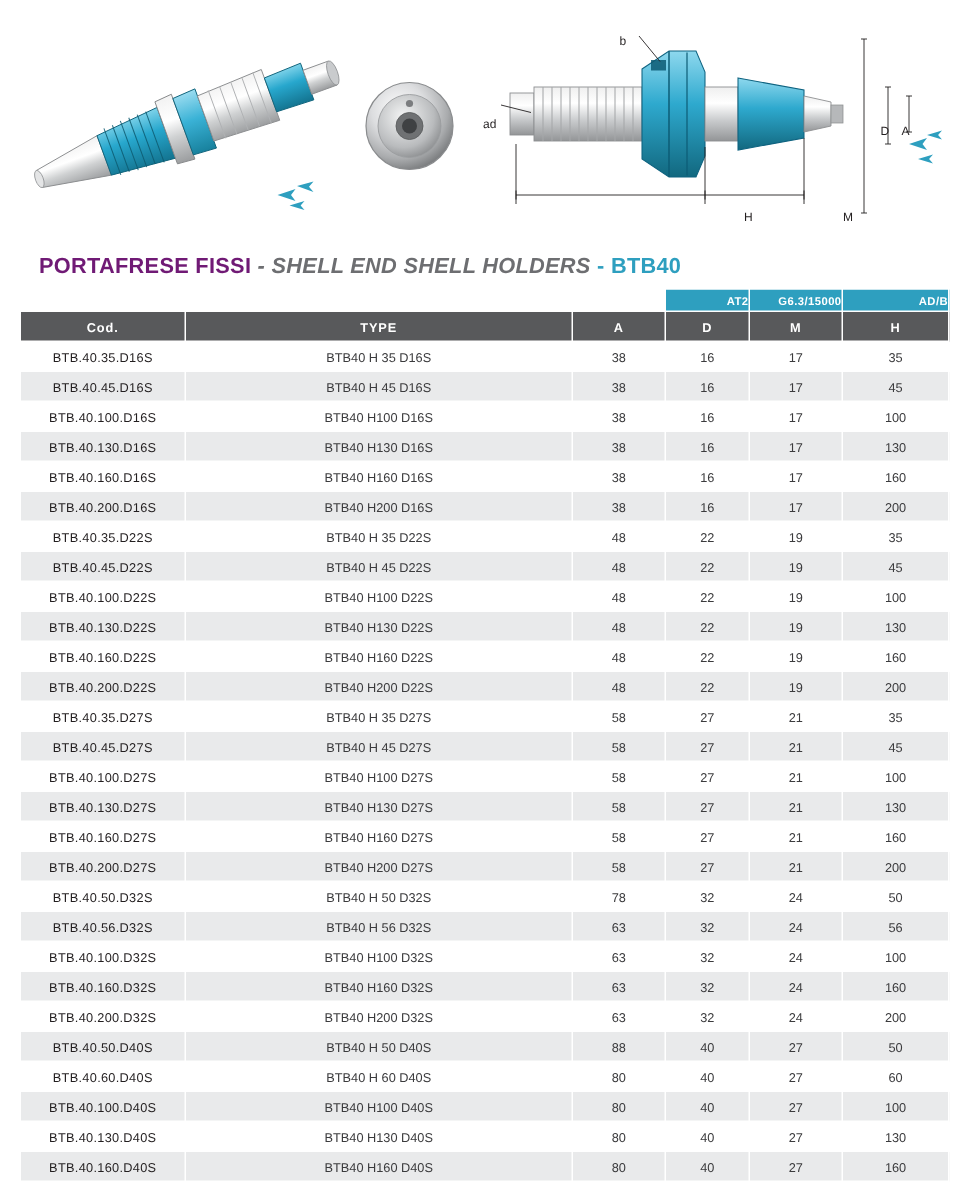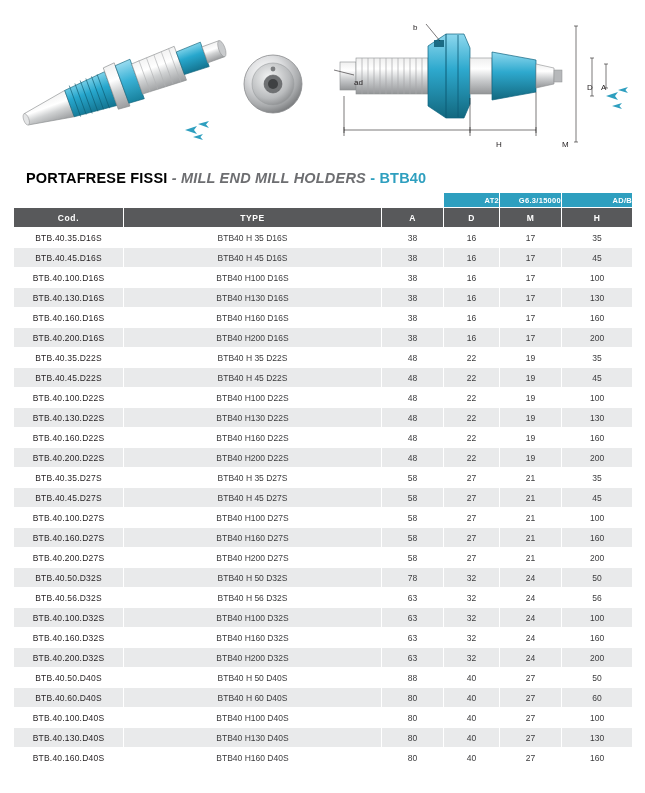--- a/index.html
+++ b/index.html
@@ -22,21 +22,21 @@
   .fig-right{left:330px;top:18px;width:300px;height:140px;}
 
   svg{display:block;overflow:visible;}
 
   
   .title-bar{
     padding:10px 0 6px 26px;
     font-size:14.5px;
     letter-spacing:.2px;
   }
-  .title-bar .t1{color:#000000;font-weight:bold;}
+  .title-bar .t1{color:#701a75;font-weight:bold;}
   .title-bar .t2{color:#6d6e71;font-style:italic;font-weight:bold;}
   .title-bar .t3{color:#2e9fbf;font-weight:bold;}
 
   
   table{
     border-collapse:collapse;
     width:619px;
     margin:0 0 0 13px;
     table-layout:fixed;
   }
@@ -253,29 +253,29 @@
 
         <g fill="#2e9fbf">
           <path d="M276 78 l12 -4 l-3 4 l3 4 z"></path>
           <path d="M288 72 l10 -3 l-2.6 3 l2.6 3 z"></path>
           <path d="M282 88 l10 -3 l-2.6 3 l2.6 3 z"></path>
         </g>
       </svg>
     </div>
 
     <span class="lbl" style="left:413px;top:23px;">b</span>
-    <span class="lbl" style="left:322px;top:78px;margin-left:32px;">ad</span>
+    <span class="lbl" style="left:322px;top:78px;">ad</span>
     <span class="lbl" style="left:587px;top:83px;">D</span>
     <span class="lbl" style="left:601px;top:83px;">A</span>
     <span class="lbl" style="left:496px;top:140px;">H</span>
     <span class="lbl" style="left:562px;top:140px;">M</span>
   </div>
 
   <div class="title-bar">
-    <span class="t1">PORTAFRESE FISSI</span><span class="t2"> - </span><span class="t2">MILL END MILL HOLDERS</span><span class="t3"> - </span><span class="t3">BTB40</span>
+    <span class="t1">PORTAFRESE FISSI</span><span class="t2"> - </span><span class="t2">SHELL END SHELL HOLDERS</span><span class="t3"> - </span><span class="t3">BTB40</span>
   </div>
 
   <table>
     <colgroup>
       <col class="c-cod">
         <col class="c-type">
         <col class="c-a">
         <col class="c-d">
         <col class="c-m">
         <col class="c-h">
@@ -411,20 +411,28 @@
         </tr>
         <tr>
           <td class="cod">BTB.40.100.D27S</td>
           <td class="type">BTB40 H100 D27S</td>
           <td class="num">58</td>
           <td class="num">27</td>
           <td class="num">21</td>
           <td class="num">100</td>
         </tr>
         <tr>
+          <td class="cod">BTB.40.130.D27S</td>
+          <td class="type">BTB40 H130 D27S</td>
+          <td class="num">58</td>
+          <td class="num">27</td>
+          <td class="num">21</td>
+          <td class="num">130</td>
+        </tr>
+        <tr>
           <td class="cod">BTB.40.160.D27S</td>
           <td class="type">BTB40 H160 D27S</td>
           <td class="num">58</td>
           <td class="num">27</td>
           <td class="num">21</td>
           <td class="num">160</td>
         </tr>
         <tr>
           <td class="cod">BTB.40.200.D27S</td>
           <td class="type">BTB40 H200 D27S</td>

